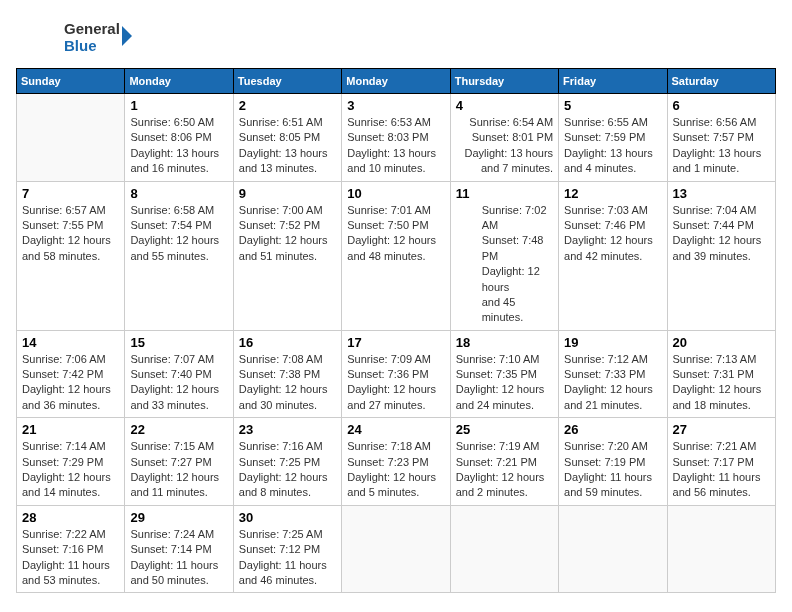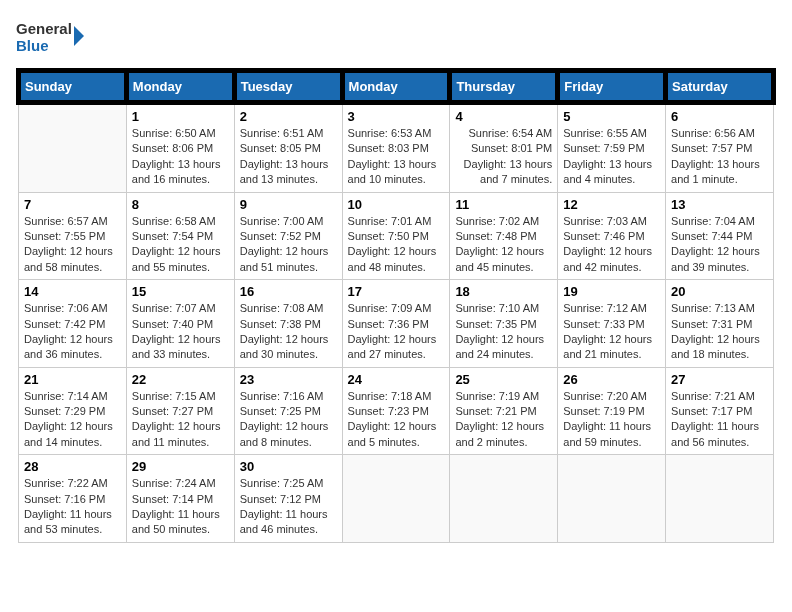--- a/index.html
+++ b/index.html
@@ -13,20 +13,21 @@
     .header {
       display: flex;
       justify-content: space-between;
       align-items: flex-start;
       margin-bottom: 12px;
     }
     .logo {
       display: flex;
       align-items: flex-start;
       gap: 4px;
+      margin-left: 48px;
     }
     .title-block {
       text-align: right;
     }
     .month-title {
       font-size: 32px;
       font-weight: bold;
       color: #333;
     }
     .location {
@@ -36,23 +37,23 @@
     .calendar {
       width: 100%;
       border-collapse: collapse;
       font-size: 11px;
     }
     .calendar th {
       background: #1a6ab1;
       color: #fff;
       padding: 6px 4px;
       text-align: left;
-      font-size: 13px;
+      font-size: 11px;
       font-weight: bold;
-      border: 5px solid #000000;
+      border: 1px solid #000000;
     }
     .calendar td {
       border: 1px solid #ccc;
       vertical-align: top;
       padding: 4px 5px;
       min-height: 80px;
       width: 108px;
     }
     .day-number {
       font-weight: bold;
@@ -168,21 +169,21 @@
         </td>
         <td>
           <span class="day-number">10</span>
           <div class="day-info" style="white-space: pre-line;">Sunrise: 7:01 AM
 Sunset: 7:50 PM
 Daylight: 12 hours
 and 48 minutes.</div>
         </td>
         <td>
           <span class="day-number">11</span>
-          <div class="day-info" style="white-space: pre-line;">Sunrise: 7:02 AM
+          <div class="day-info" style="white-space: pre-line; margin-left: 26px;">Sunrise: 7:02 AM
 Sunset: 7:48 PM
 Daylight: 12 hours
 and 45 minutes.</div>
         </td>
         <td>
           <span class="day-number">12</span>
           <div class="day-info" style="white-space: pre-line;">Sunrise: 7:03 AM
 Sunset: 7:46 PM
 Daylight: 12 hours
 and 42 minutes.</div>

